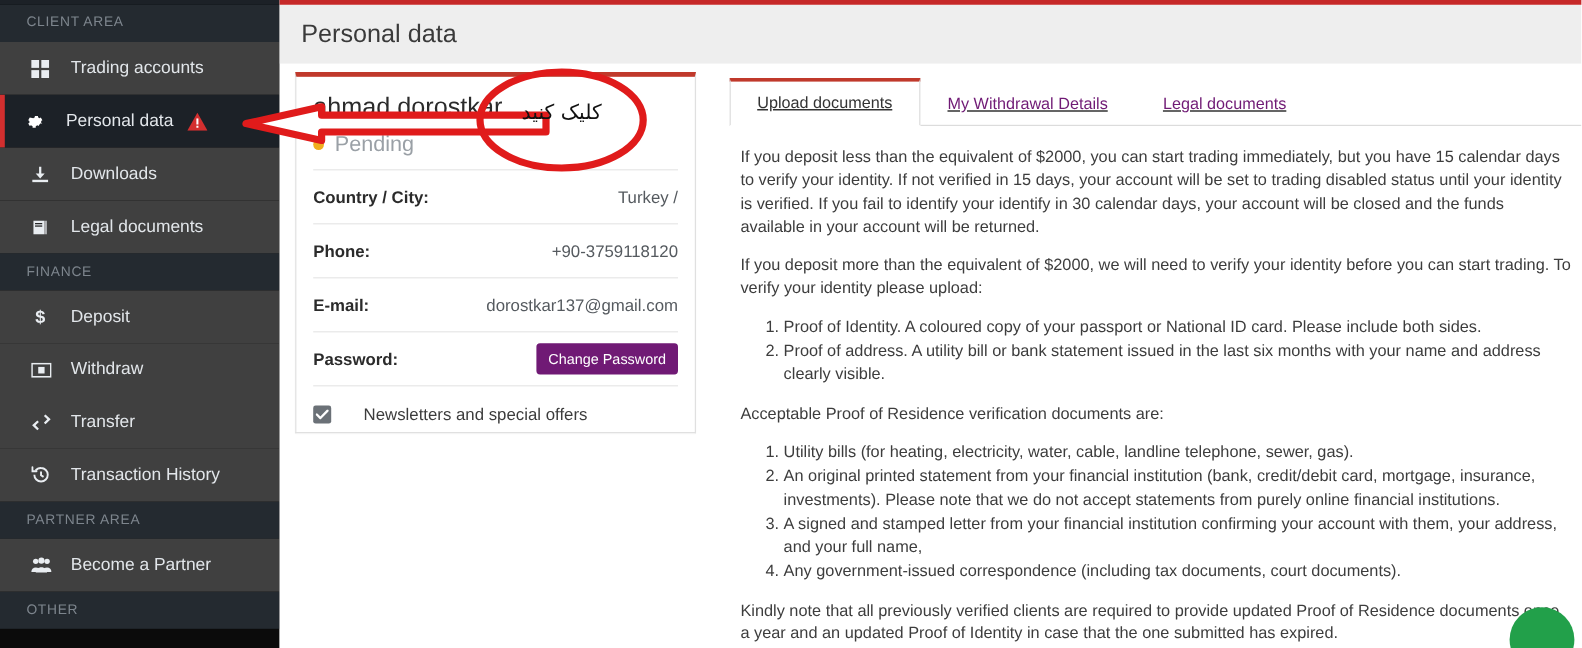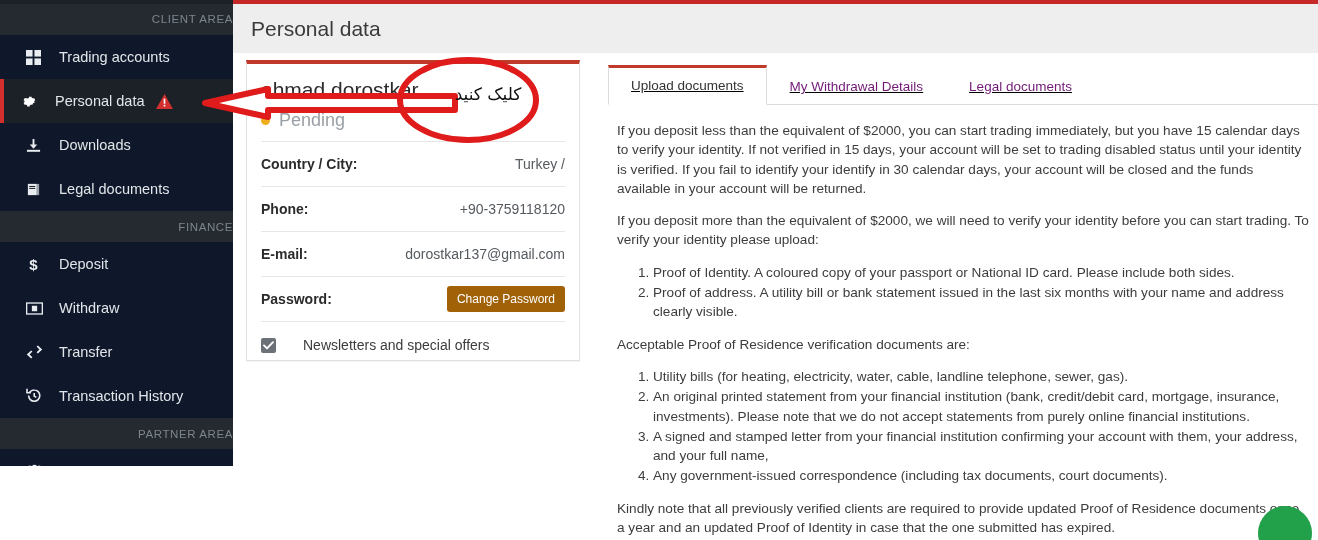--- a/index.html
+++ b/index.html
@@ -14,46 +14,45 @@
     position: relative;
     width: 1318px; height: 540px;
     display: flex;
     overflow: hidden;
   }
 
   
   .sidebar {
     width: 233px;
     min-width: 233px;
-    height: 466px;
+    height: 540px;
     background: #0b0b0b;
     color: #cfd4da;
     overflow: hidden;
     position: relative;
     border-top: 4px solid #1c2127;
-    text-align: right;
   }
   .side-section {
     background: #242a30;
     color: #7d858d;
     font-size: 11.5px;
     letter-spacing: 0.6px;
     padding: 10px 0 9px 22px;
     text-transform: uppercase;
     font-weight: 400;
   }
   .side-section.first { padding-top: 9px; padding-bottom: 10px; }
   .side-item {
     display: flex;
     align-items: center;
     height: 44px;
     padding-left: 22px;
     color: #e2e6ea;
     font-size: 14.5px;
-    background: #0f172a;
+    background: #404040;
     border-left: 4px solid transparent;
     position: relative;
   }
   .side-item .ic {
     width: 22px; min-width: 22px;
     margin-right: 11px;
     display: inline-flex;
     align-items: center;
     justify-content: flex-start;
     color: #e9edf1;
@@ -136,21 +135,21 @@
     display: flex;
     align-items: center;
     justify-content: space-between;
     border-top: 1px solid #e6e6e6;
     padding: 14px 0;
     font-size: 14px;
   }
   .row-label { font-weight: bold; color: #2b2b2b; }
   .row-value { color: #555a5f; font-weight: 400; }
   .btn-change {
-    background: #a16207;
+    background: #701a75;
     color: #ffffff;
     border: none;
     border-radius: 3px;
     font-size: 12px;
     padding: 6px 10px;
     font-family: "Liberation Sans", sans-serif;
     cursor: pointer;
   }
   .row.pw { padding: 9px 0; }
   .chk-row {
@@ -227,21 +226,21 @@
 
   
   .annot {
     position: absolute;
     left: 0; top: 0;
     width: 1318px; height: 540px;
     pointer-events: none;
   }
   .annot-text {
     position: absolute;
-    left: 432px;
+    left: 412px;
     top: 84px;
     width: 112px;
     text-align: center;
     font-size: 17px;
     color: #111;
     direction: rtl;
     font-family: "DejaVu Sans", sans-serif;
   }
 
   

